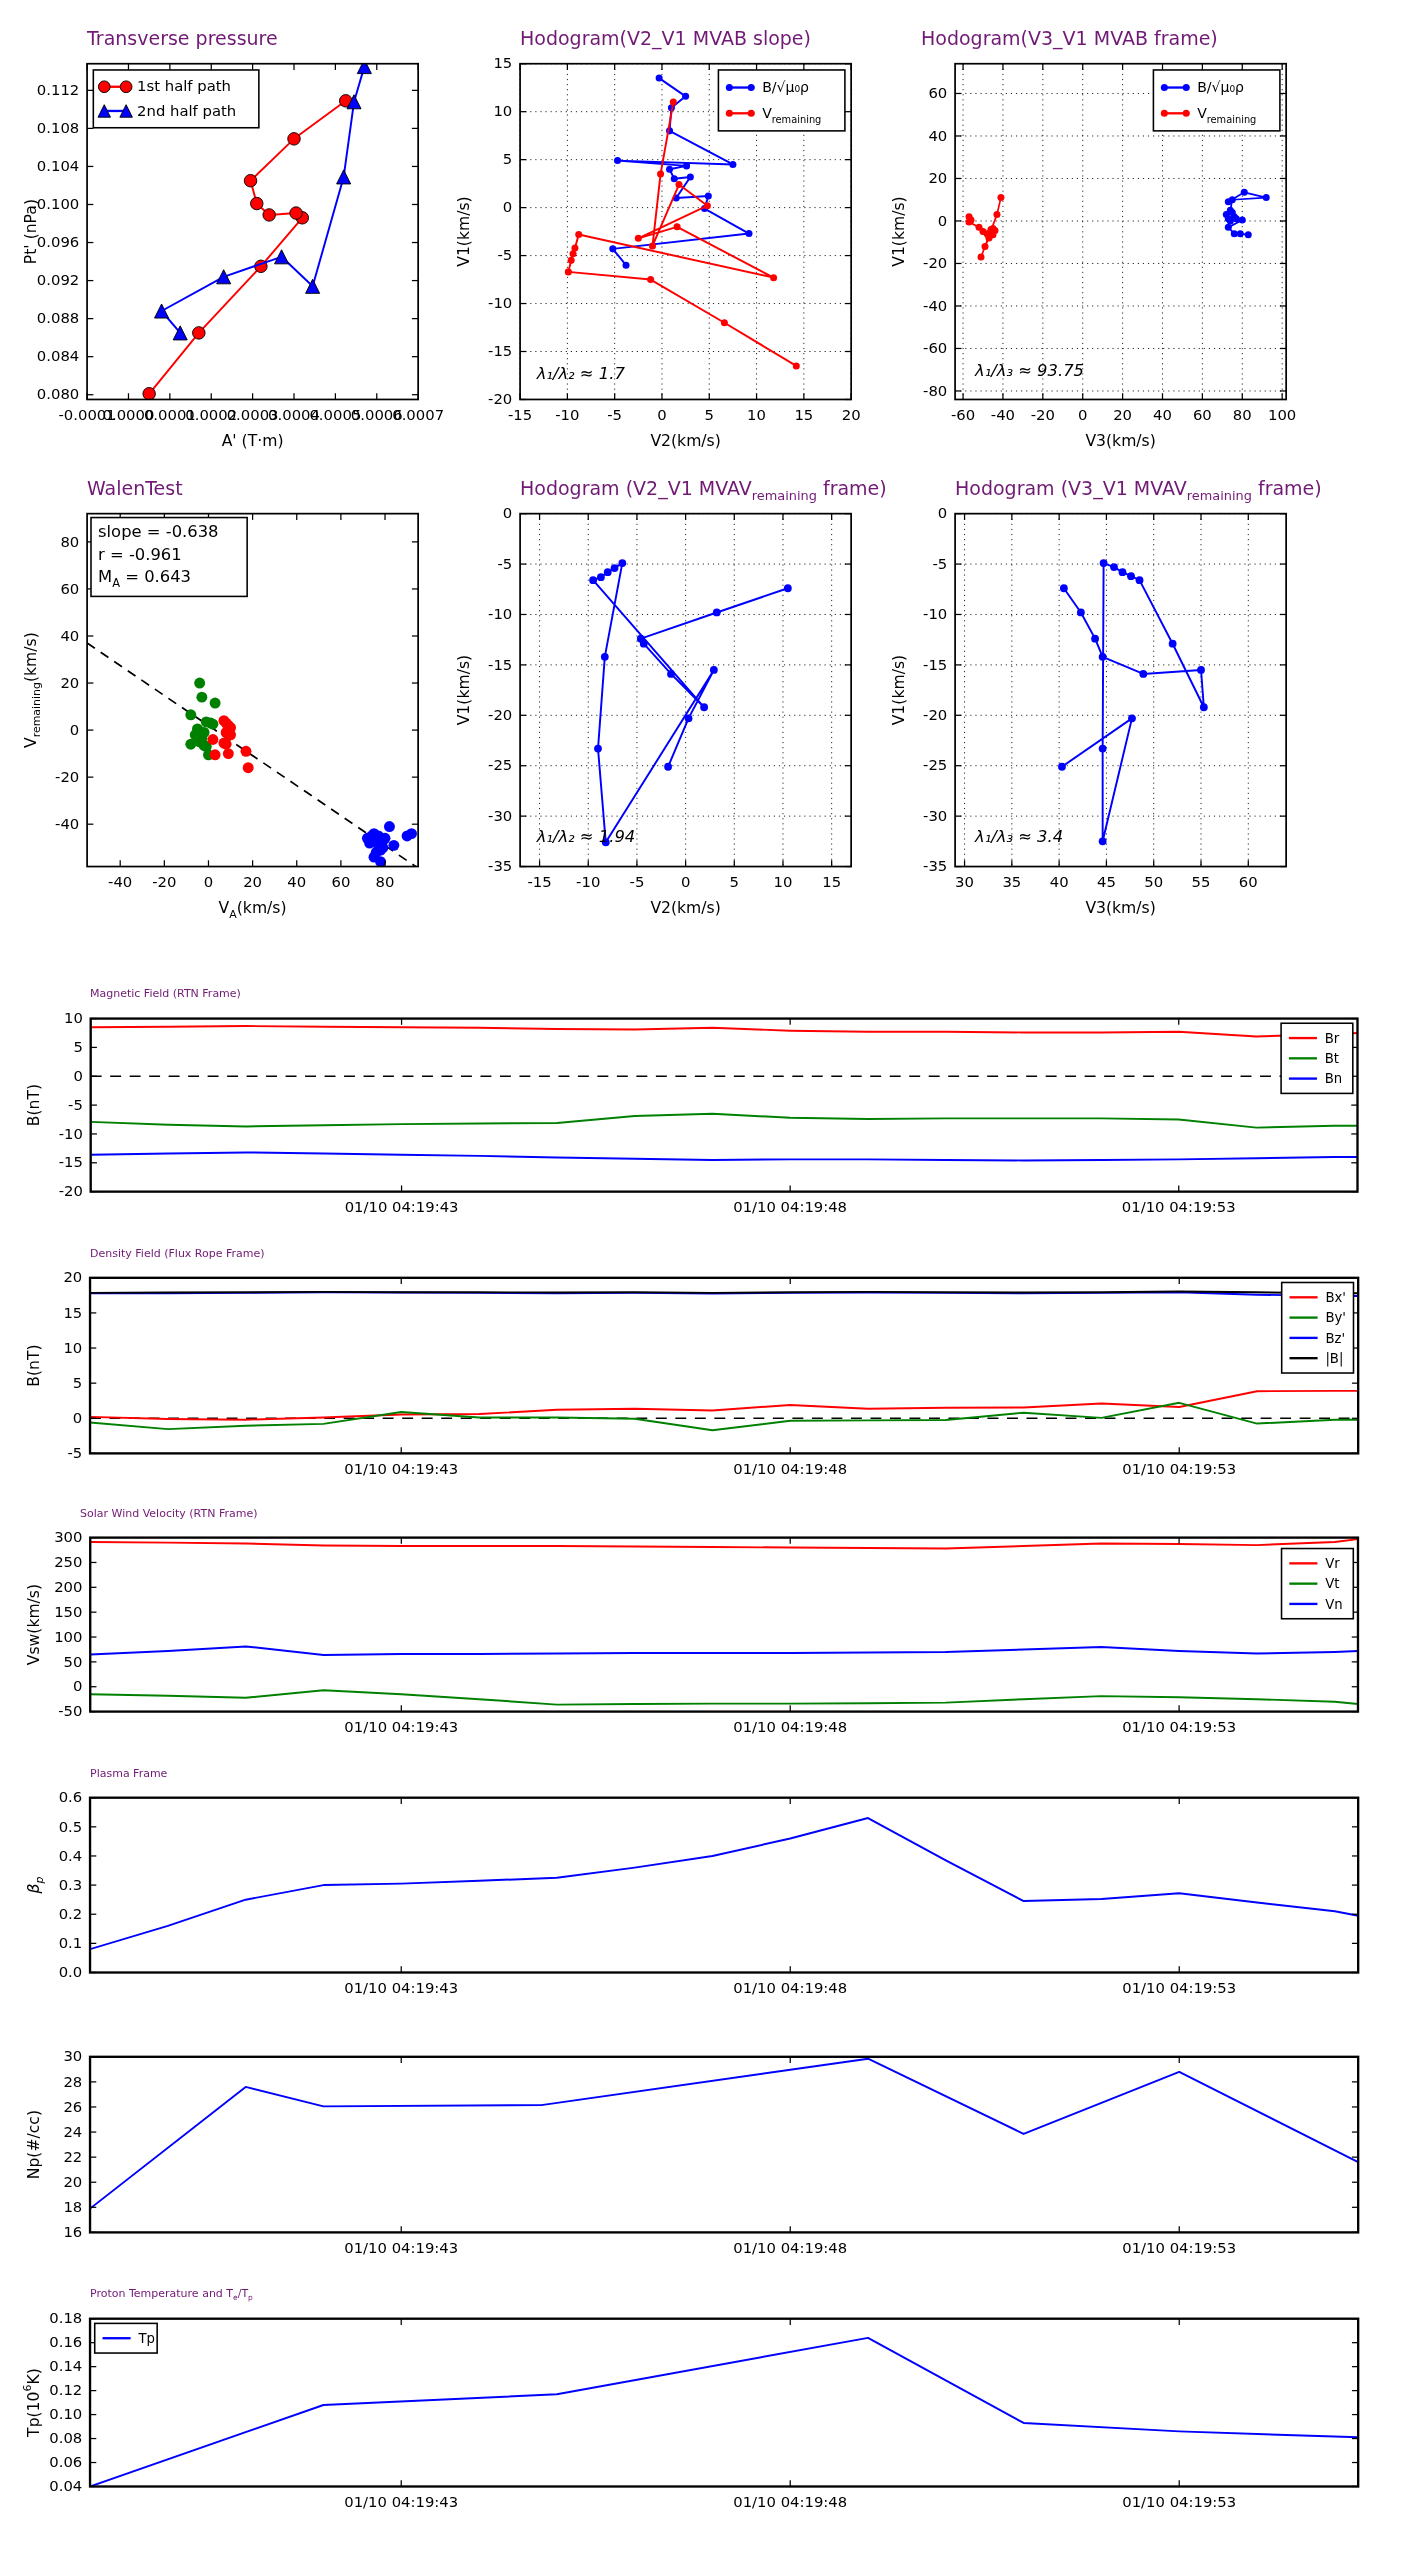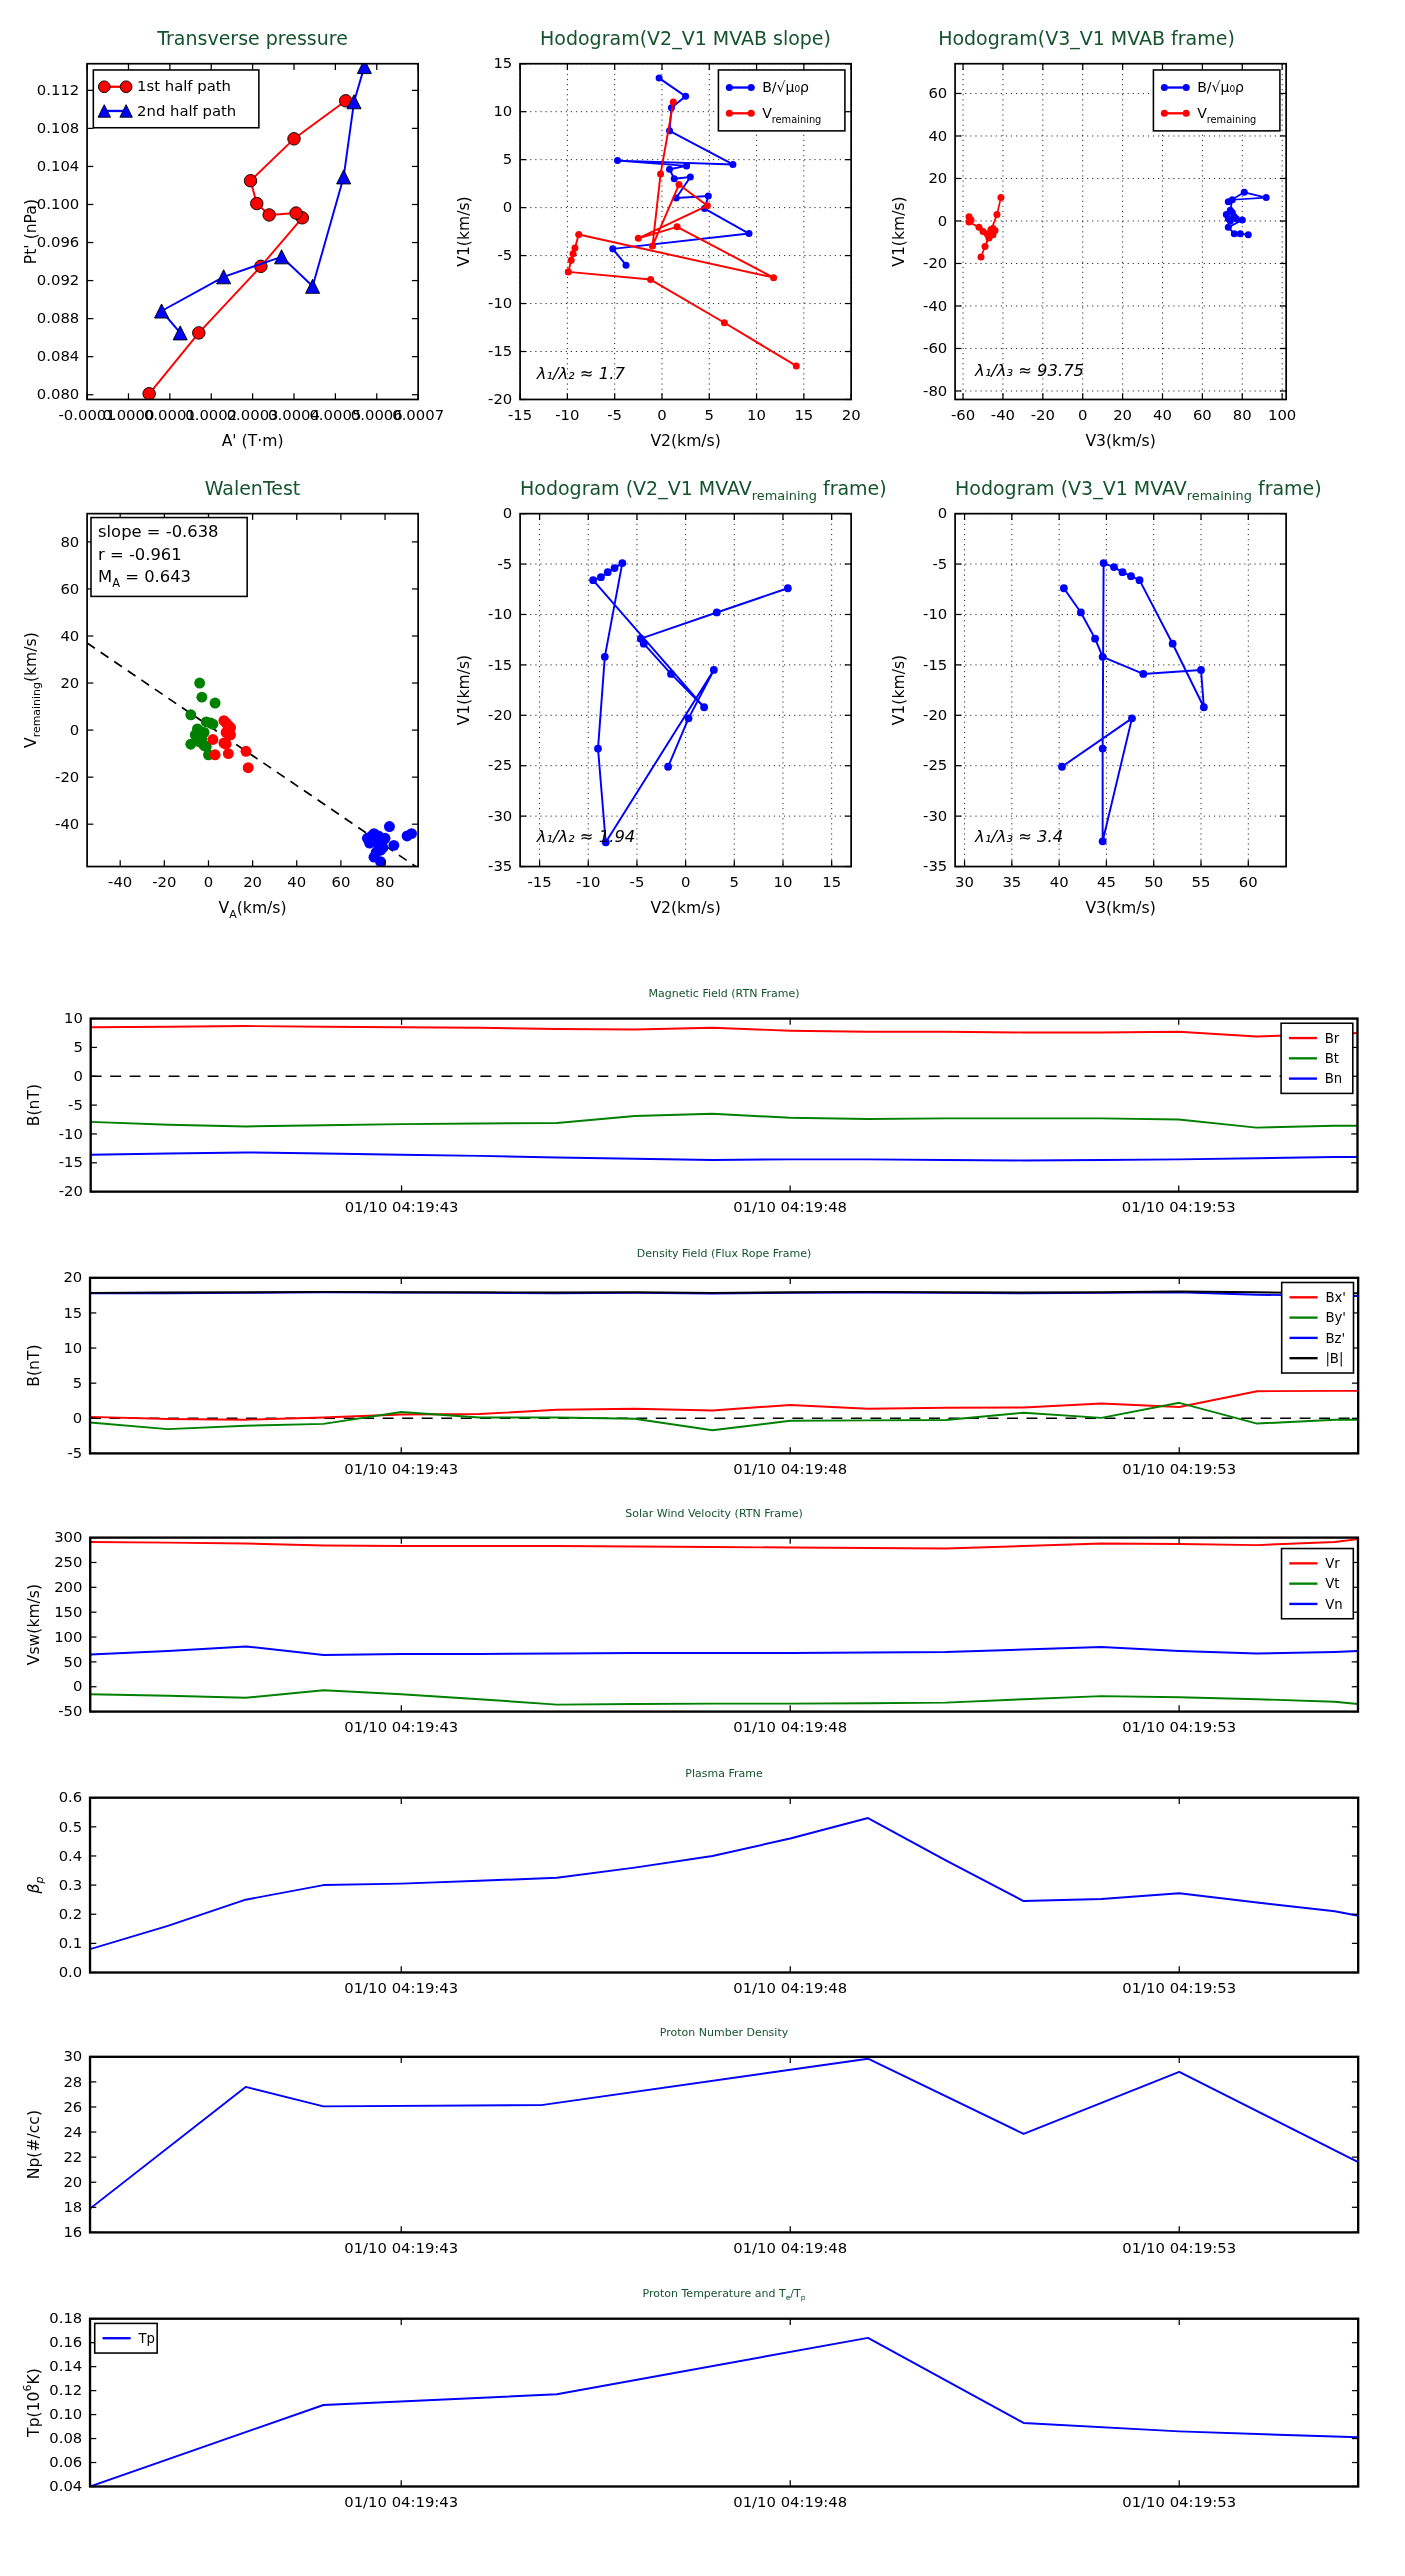--- a/index.html
+++ b/index.html
@@ -1,39 +1,38 @@
 <!DOCTYPE html>
 <html style="font-size:12.5px"><head>
 <meta charset="utf-8">
 <style>
   html,body{margin:0;padding:0;}
   body{width:1405px;height:2576px;position:relative;background:#ffffff;
        font-family:"DejaVu Sans","Liberation Sans",sans-serif;overflow:hidden;}
   #figure{position:absolute;left:0;top:0;width:1405px;height:2576px;}
-  .plot-title{position:absolute;text-align:center;color:#14532d;white-space:nowrap;}
+  .plot-title{position:absolute;color:#701a75;white-space:nowrap;}
   .t1{font-size:19px;}
   .t2{font-size:11px;}
   .plot-title sub{font-size:68%;}
   .plot-svg{position:absolute;overflow:visible;}
 </style>
 </head>
 <body>
 
 <div id="figure">
   <div class="plot-title t1" style="left:87px;top:27px;width:331px">Transverse pressure</div>
   <div class="plot-title t1" style="left:520px;top:27px;width:331px">Hodogram(V2_V1 MVAB slope)</div>
   <div class="plot-title t1" style="left:921px;top:27px;width:331px">Hodogram(V3_V1 MVAB frame)</div>
   <div class="plot-title t1" style="left:87px;top:477px;width:331px">WalenTest</div>
   <div class="plot-title t1" style="left:520px;top:477px;width:331px">Hodogram (V2_V1 MVAV<sub>remaining</sub> frame)</div>
   <div class="plot-title t1" style="left:955px;top:477px;width:331px">Hodogram (V3_V1 MVAV<sub>remaining</sub> frame)</div>
   <div class="plot-title t2" style="left:90px;top:987px;width:1268px">Magnetic Field (RTN Frame)</div>
   <div class="plot-title t2" style="left:90px;top:1247px;width:1268px">Density Field (Flux Rope Frame)</div>
   <div class="plot-title t2" style="left:80px;top:1507px;width:1268px">Solar Wind Velocity (RTN Frame)</div>
   <div class="plot-title t2" style="left:90px;top:1767px;width:1268px">Plasma Frame</div>
-  <div class="plot-title t2" style="left:90px;top:2026px;width:1268px">Proton Number Density</div>
   <div class="plot-title t2" style="left:90px;top:2287px;width:1268px">Proton Temperature and T<sub>e</sub>/T<sub>p</sub></div>
 <svg width="456" height="453" class="plot-svg" style="left: 9.4px; top: 9.4px;" viewBox="0 0 584 580">
       <defs>
         <clipPath id="clip0">
           <rect x="100" y="70" width="424" height="430"></rect>
         </clipPath>
       </defs>
       <g clip-path="url(#clip0)">
         <path d="M179.5 492.7 L243.1 414.7 L322.6 329.5 L375.6 267.3 L367.6 261.2 L333.2 263.7 L317.3 249.1 L309.4 219.8 L365.0 166.2 L431.3 117.5" fill="none" stroke="#ff0000" stroke-width="2.5" stroke-linejoin="round" stroke-dasharray="none"></path>
         <circle cx="179.5" cy="492.6912181303116" r="8" fill="#ff0000" stroke="#000" stroke-width="1.2"></circle>

